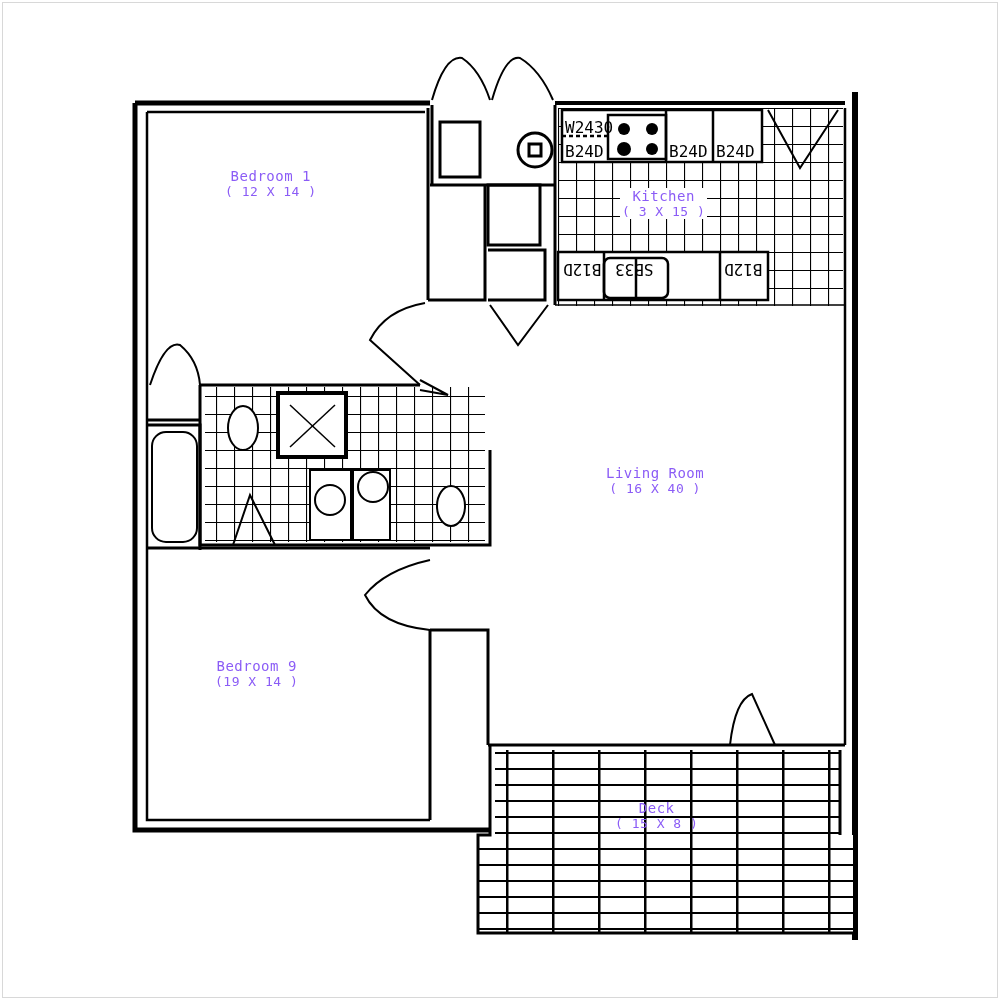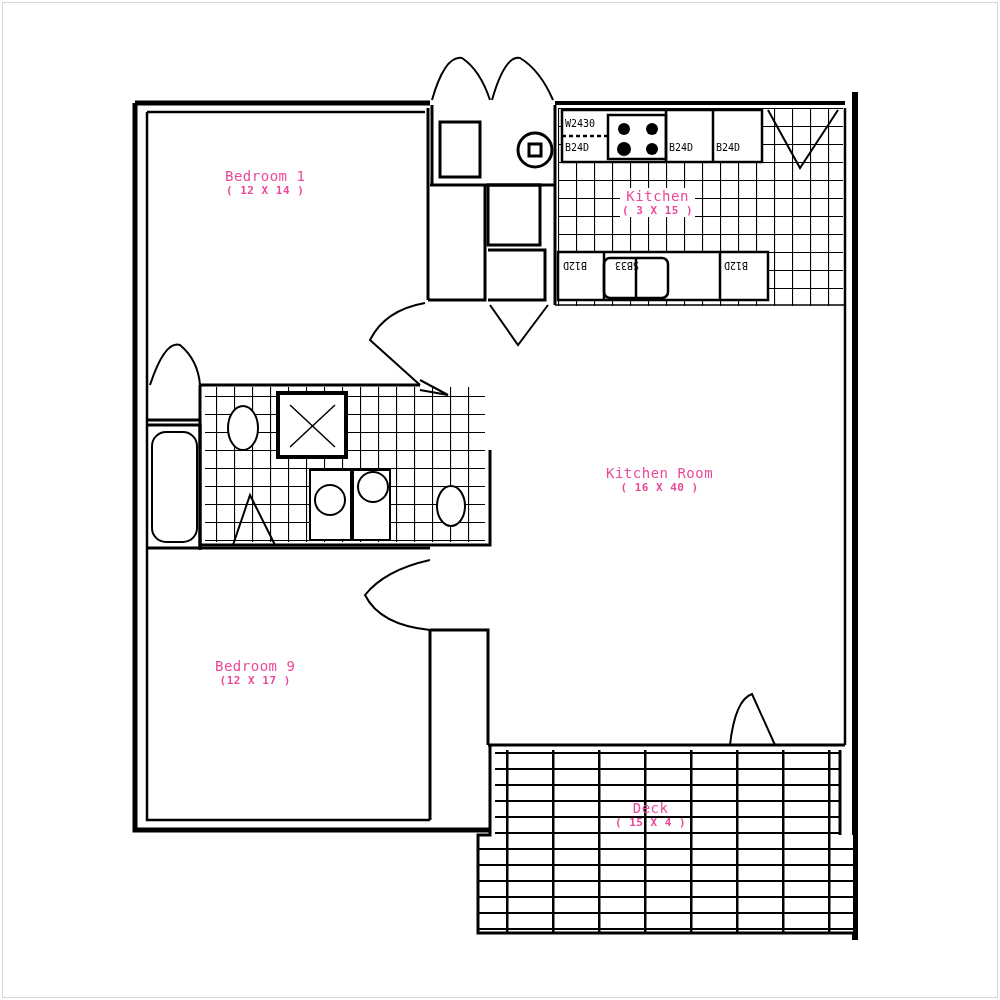--- a/index.html
+++ b/index.html
@@ -1,21 +1,21 @@
 <!DOCTYPE html>
 <html><head>
 <meta charset="utf-8">
 <style>
   html, body { margin:0; padding:0; background:#fff; }
   body { width:1000px; height:1000px; overflow:hidden; }
   .frame { position:absolute; left:2px; top:2px; width:994px; height:994px; border:1px solid #d8d8d8; }
   svg { position:absolute; left:0; top:0; }
-  .label { position:absolute; font-family:"DejaVu Sans Mono", monospace; font-size:14px; color:#ec4899; letter-spacing:0.5px; text-align:center; white-space:nowrap; }
-  .label .dim { display:block; font-size:11px;font-weight:bold; }
-  .cab { position:absolute; font-family:"DejaVu Sans Mono", monospace; font-size:10px; color:#000; }
+  .label { position:absolute; font-family:"DejaVu Sans Mono", monospace; font-size:14px; color:#8b5cf6; letter-spacing:0.5px; text-align:center; white-space:nowrap; }
+  .label .dim { display:block; font-size:13px; }
+  .cab { position:absolute; font-family:"DejaVu Sans Mono", monospace; font-size:16px; color:#000; }
   .flip { transform:rotate(180deg); }
 </style>
 </head>
 <body>
 
 <div class="frame"></div>
 
 <svg width="1000" height="1000" viewBox="0 0 1000 1000">
   <defs>
     <pattern id="tile" width="18" height="18" patternUnits="userSpaceOnUse">
@@ -120,30 +120,30 @@
 
 <div class="label" style="left:225px;top:168px;">
   <span>Bedroom 1</span>
   <span class="dim">( 12 X 14 )</span>
 </div>
 <div class="label" style="left:620px;top:188px;background:#fff;padding:0 2px;">
   <span>Kitchen</span>
   <span class="dim">( 3 X 15 )</span>
 </div>
 <div class="label" style="left:606px;top:465px;">
-  <span>Kitchen Room</span>
+  <span>Living Room</span>
   <span class="dim">( 16 X 40 )</span>
 </div>
 <div class="label" style="left:215px;top:658px;">
   <span>Bedroom 9</span>
-  <span class="dim">(12 X 17 )</span>
+  <span class="dim">(19 X 14 )</span>
 </div>
 <div class="label" style="left:615px;top:800px;">
   <span>Deck</span>
-  <span class="dim">( 15 X 4 )</span>
+  <span class="dim">( 15 X 8 )</span>
 </div>
 
 <span class="cab" style="left:565px;top:118px;">W2430</span>
 <span class="cab" style="left:565px;top:142px;">B24D</span>
 <span class="cab" style="left:669px;top:142px;">B24D</span>
 <span class="cab" style="left:716px;top:142px;">B24D</span>
 <span class="cab flip" style="left:563px;top:260px;">B12D</span>
 <span class="cab flip" style="left:615px;top:260px;">SB33</span>
 <span class="cab flip" style="left:724px;top:260px;">B12D</span>
 

